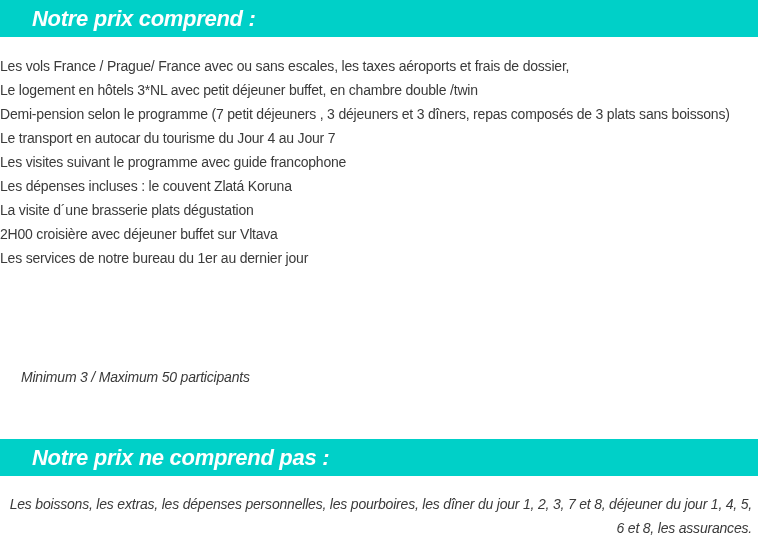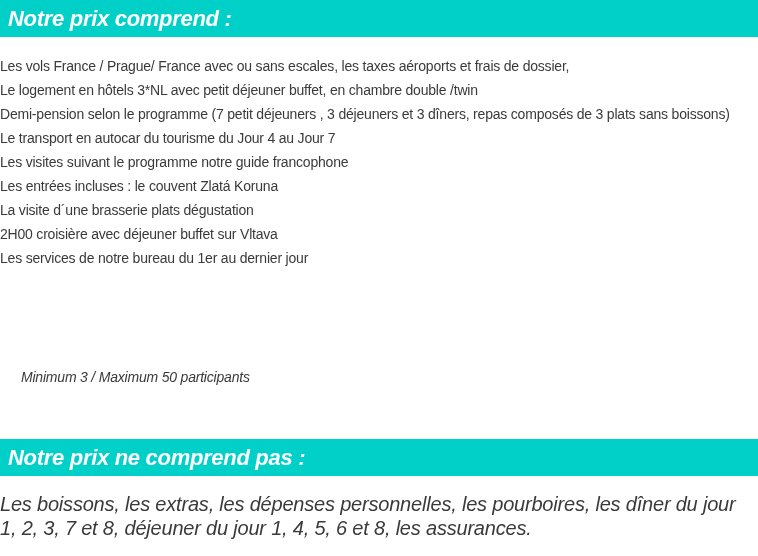--- a/index.html
+++ b/index.html
@@ -1,41 +1,41 @@
 <!DOCTYPE html>
 <html><head>
   <meta charset="utf-8">
   <style>
     html, body { margin: 0; padding: 0; background: #ffffff; }
     body { width: 758px; height: 556px; overflow: hidden; position: relative;
       font-family: "Liberation Sans", sans-serif; color: #3a3a3a; }
     .section-header { position: absolute; left: 0; width: 758px; background: #00d0c8;
       color: #ffffff; font-style: italic; font-weight: bold; font-size: 22px;
-      box-sizing: border-box; padding-left: 8px; display: flex; align-items: center; letter-spacing: -0.3px; }
+      box-sizing: border-box; padding-left: 32px; display: flex; align-items: center; letter-spacing: -0.3px; }
     #h1 { top: 0; height: 37px; }
     #h2 { top: 439px; height: 37px; }
     .list { position: absolute; left: 0; top: 54px; margin: 0; padding: 0; list-style: none; }
     .list li { font-size: 14px; line-height: 24px; height: 24px; white-space: nowrap; letter-spacing: -0.2px; }
     .minimum { position: absolute; left: 0; top: 365px; font-style: italic; font-size: 14px; line-height: 24px; letter-spacing: -0.2px; margin-left: 21px; }
-    .excl { position: absolute; left: 0; top: 492px; width: 752px; font-style: italic; font-size: 20px; line-height: 24px; margin: 0; letter-spacing: -0.2px; }
+    .excl { position: absolute; left: 0; top: 492px; width: 752px; font-style: italic; font-size: 14px; line-height: 24px; margin: 0; letter-spacing: -0.2px; text-align: right; }
   </style>
 </head>
 <body>
 
 <div id="h1" class="section-header">
   <span>Notre prix comprend :</span>
 </div>
 
 <ul class="list">
   <li>Les vols France / Prague/ France avec ou sans escales, les taxes aéroports et frais de dossier,</li>
   <li>Le logement en hôtels 3*NL avec petit déjeuner buffet, en chambre double /twin</li>
   <li>Demi-pension selon le programme (7 petit déjeuners , 3 déjeuners et 3 dîners, repas composés de 3 plats sans boissons)</li>
   <li>Le transport en autocar du tourisme du Jour 4 au Jour 7</li>
-  <li>Les visites suivant le programme notre guide francophone</li>
-  <li>Les entrées incluses : le couvent Zlatá Koruna</li>
+  <li>Les visites suivant le programme avec guide francophone</li>
+  <li>Les dépenses incluses : le couvent Zlatá Koruna</li>
   <li>La visite d´une brasserie plats dégustation</li>
   <li>2H00 croisière avec déjeuner buffet sur Vltava</li>
   <li>Les services de notre bureau du 1er au dernier jour</li>
 </ul>
 
 <div class="minimum">Minimum 3 / Maximum 50 participants</div>
 
 <div id="h2" class="section-header">
   <span>Notre prix ne comprend pas :</span>
 </div>

